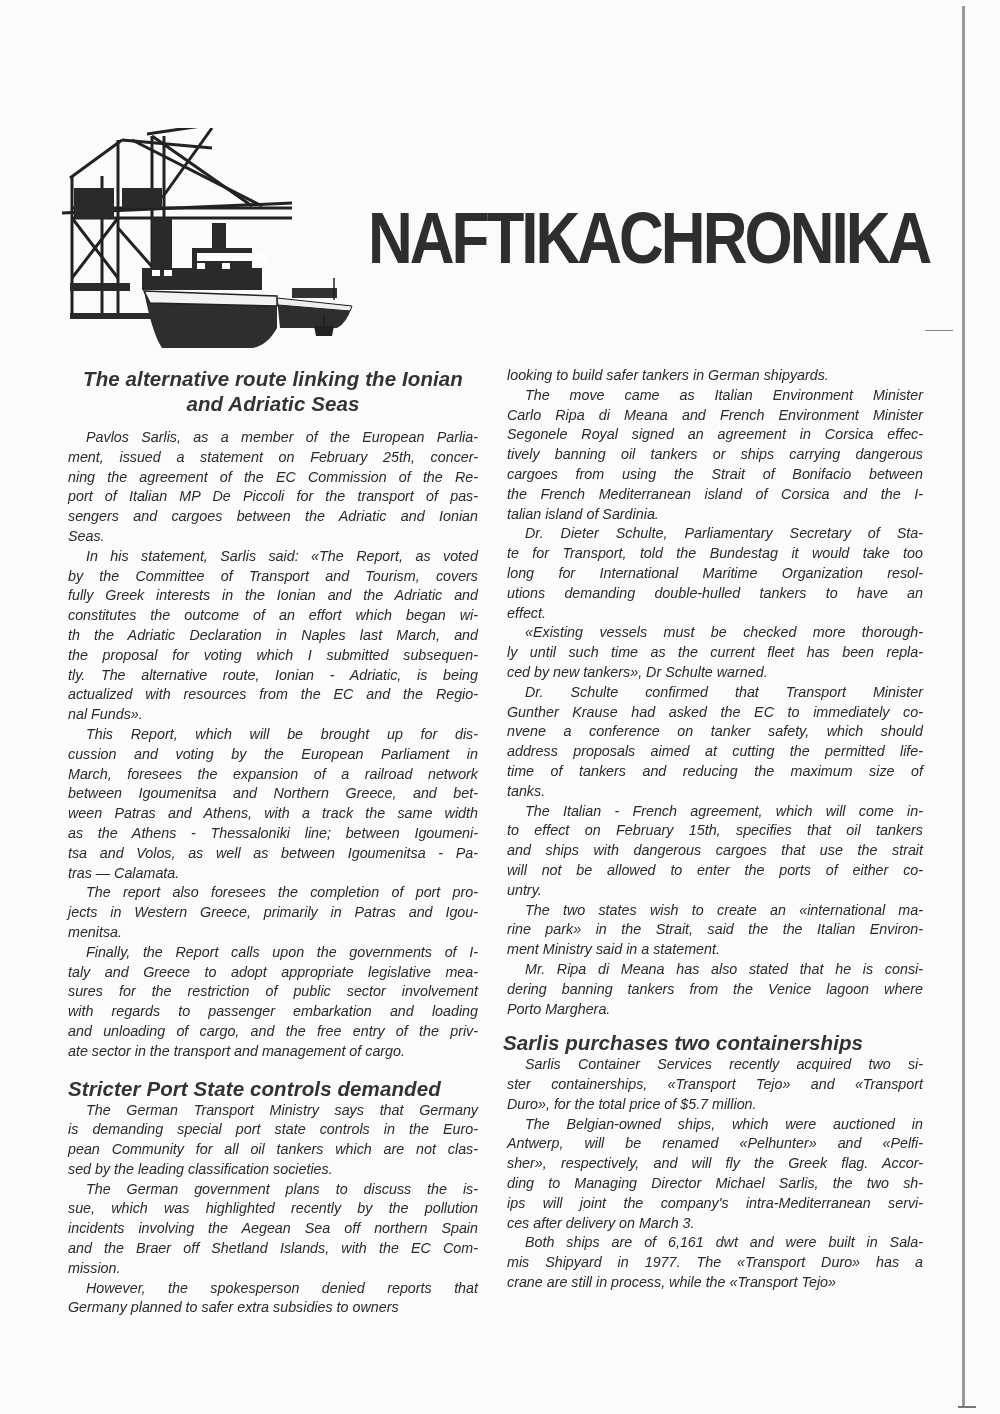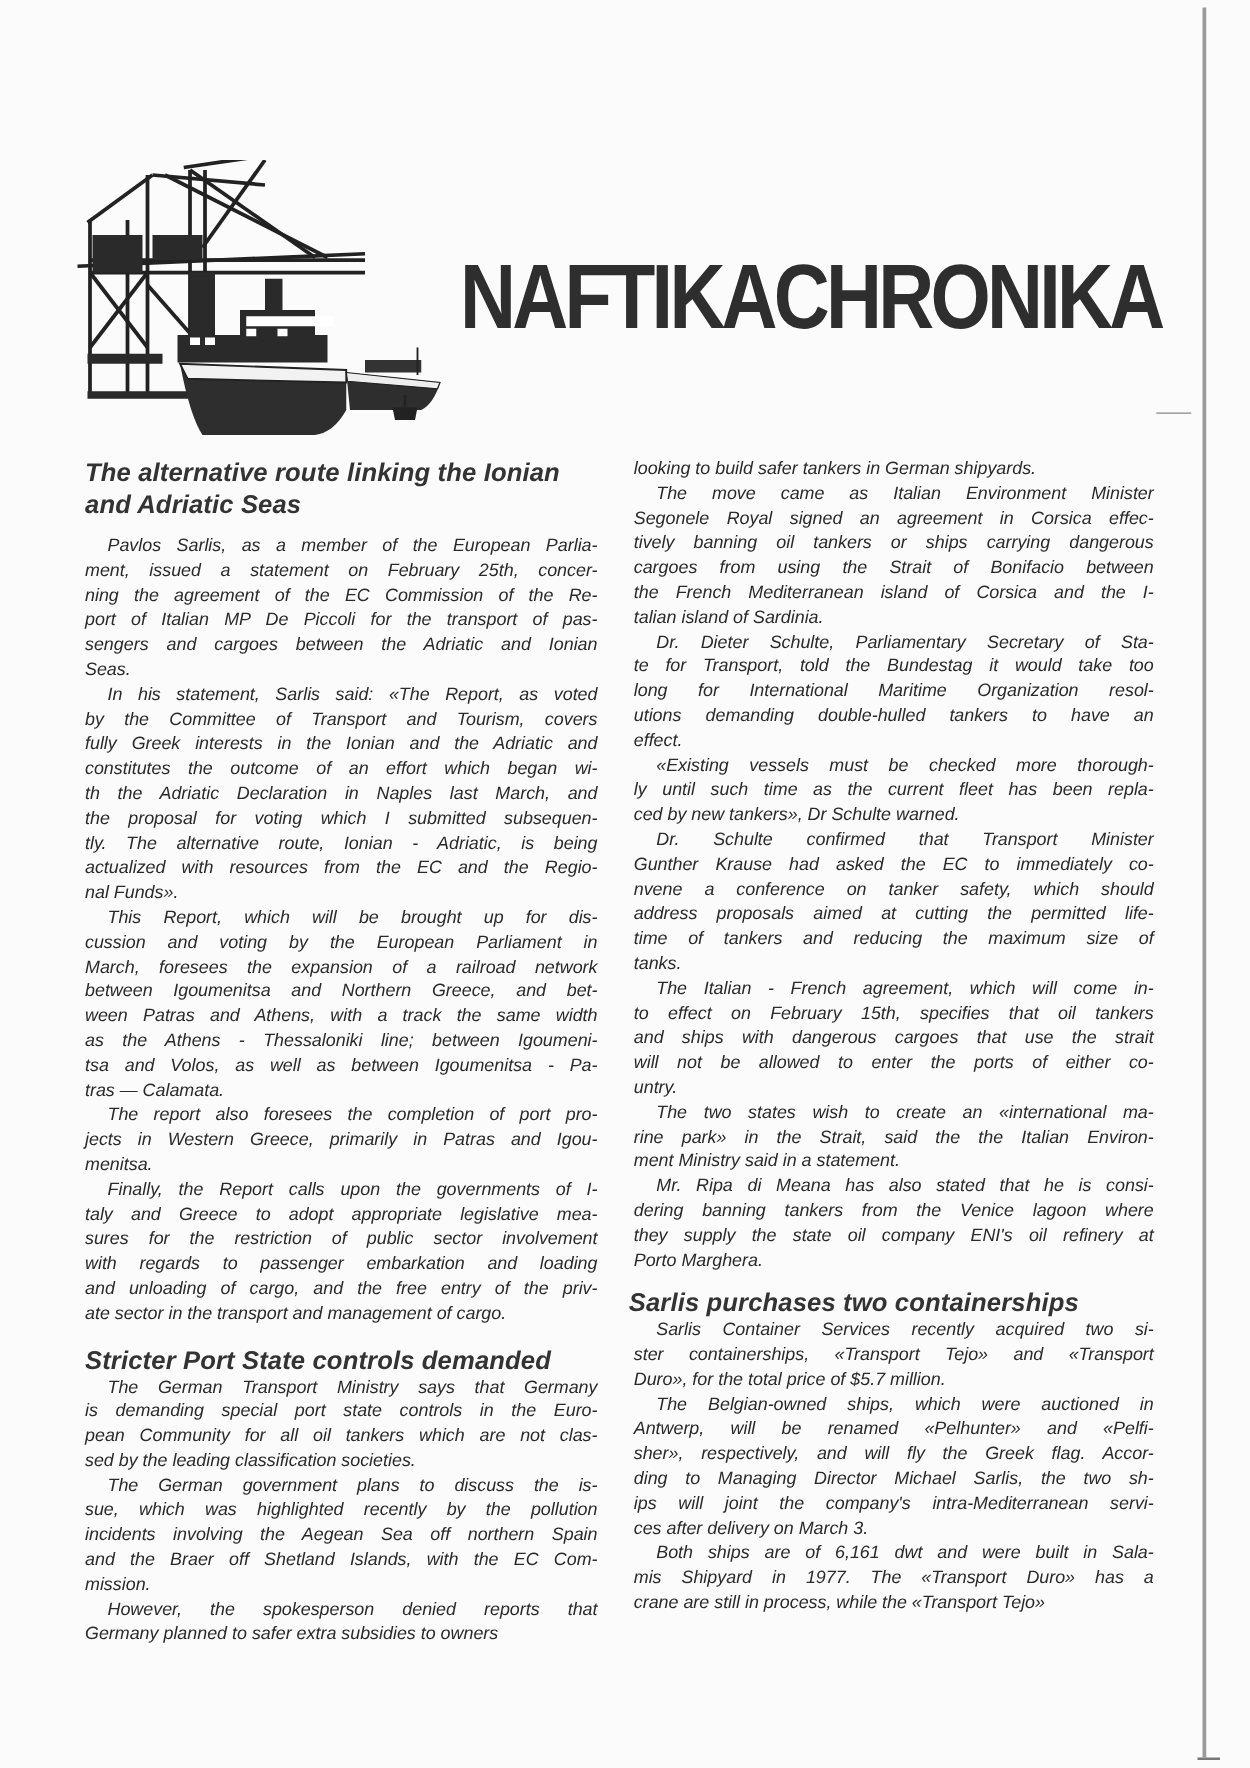--- a/index.html
+++ b/index.html
@@ -17,21 +17,21 @@
   .col { position: absolute; top: 366px; }
   .col-left { left: 68px; width: 410px; }
   .col-right { left: 507px; width: 416px; }
 
   .headline { font-family: "Liberation Sans", sans-serif; font-weight: 700; font-style: italic; font-size: 20.5px; line-height: 25px; color: #333; letter-spacing: 0.1px; }
   .para { margin: 0; }
   .line { font-family: "Liberation Sans", sans-serif; font-style: italic; font-size: 14.3px; line-height: 19.8px; height: 19.8px; white-space: nowrap; text-align: justify; text-align-last: justify; color: #2a2a2a; overflow: visible; }
   .line.last { text-align-last: left; }
   .line.indent { padding-left: 18px; }
 
-  .h1-block { margin-bottom: 12px; }
+  .h1-block { margin-bottom: 12px; text-align: center; }
   .h2-block { margin-top: 14px; }
   .h3-block { margin-top: 11px; margin-left: -4px; }
 </style>
 </head>
 <body>
 
 <div class="page-edge"></div>
 <div class="page-edge-tick-top"></div>
 <div class="page-edge-tick-bottom"></div>
 
@@ -158,20 +158,21 @@
       <div class="line last">Germany planned to safer extra subsidies to owners</div>
     </div>
   </div>
 
 <div class="col col-right" id="col-right">
     <div class="para">
       <div class="line last">looking to build safer tankers in German shipyards.</div>
     </div>
     <div class="para">
       <div class="line indent">The move came as Italian Environment Minister</div>
+      <div class="line">Carlo Ripa di Meana and French Environment Minister</div>
       <div class="line">Segonele Royal signed an agreement in Corsica effec-</div>
       <div class="line">tively banning oil tankers or ships carrying dangerous</div>
       <div class="line">cargoes from using the Strait of Bonifacio between</div>
       <div class="line">the French Mediterranean island of Corsica and the I-</div>
       <div class="line last">talian island of Sardinia.</div>
     </div>
     <div class="para">
       <div class="line indent">Dr. Dieter Schulte, Parliamentary Secretary of Sta-</div>
       <div class="line">te for Transport, told the Bundestag it would take too</div>
       <div class="line">long for International Maritime Organization resol-</div>
@@ -199,21 +200,20 @@
       <div class="line last">untry.</div>
     </div>
     <div class="para">
       <div class="line indent">The two states wish to create an «international ma-</div>
       <div class="line">rine park» in the Strait, said the the Italian Environ-</div>
       <div class="line last">ment Ministry said in a statement.</div>
     </div>
     <div class="para">
       <div class="line indent">Mr. Ripa di Meana has also stated that he is consi-</div>
       <div class="line">dering banning tankers from the Venice lagoon where</div>
-      <div class="line">they supply the state oil company ENI's oil refinery at</div>
       <div class="line last">Porto Marghera.</div>
     </div>
     <div class="h3-block">
       <div class="headline">Sarlis purchases two containerships</div>
     </div>
     <div class="para">
       <div class="line indent">Sarlis Container Services recently acquired two si-</div>
       <div class="line">ster containerships, «Transport Tejo» and «Transport</div>
       <div class="line last">Duro», for the total price of $5.7 million.</div>
     </div>

